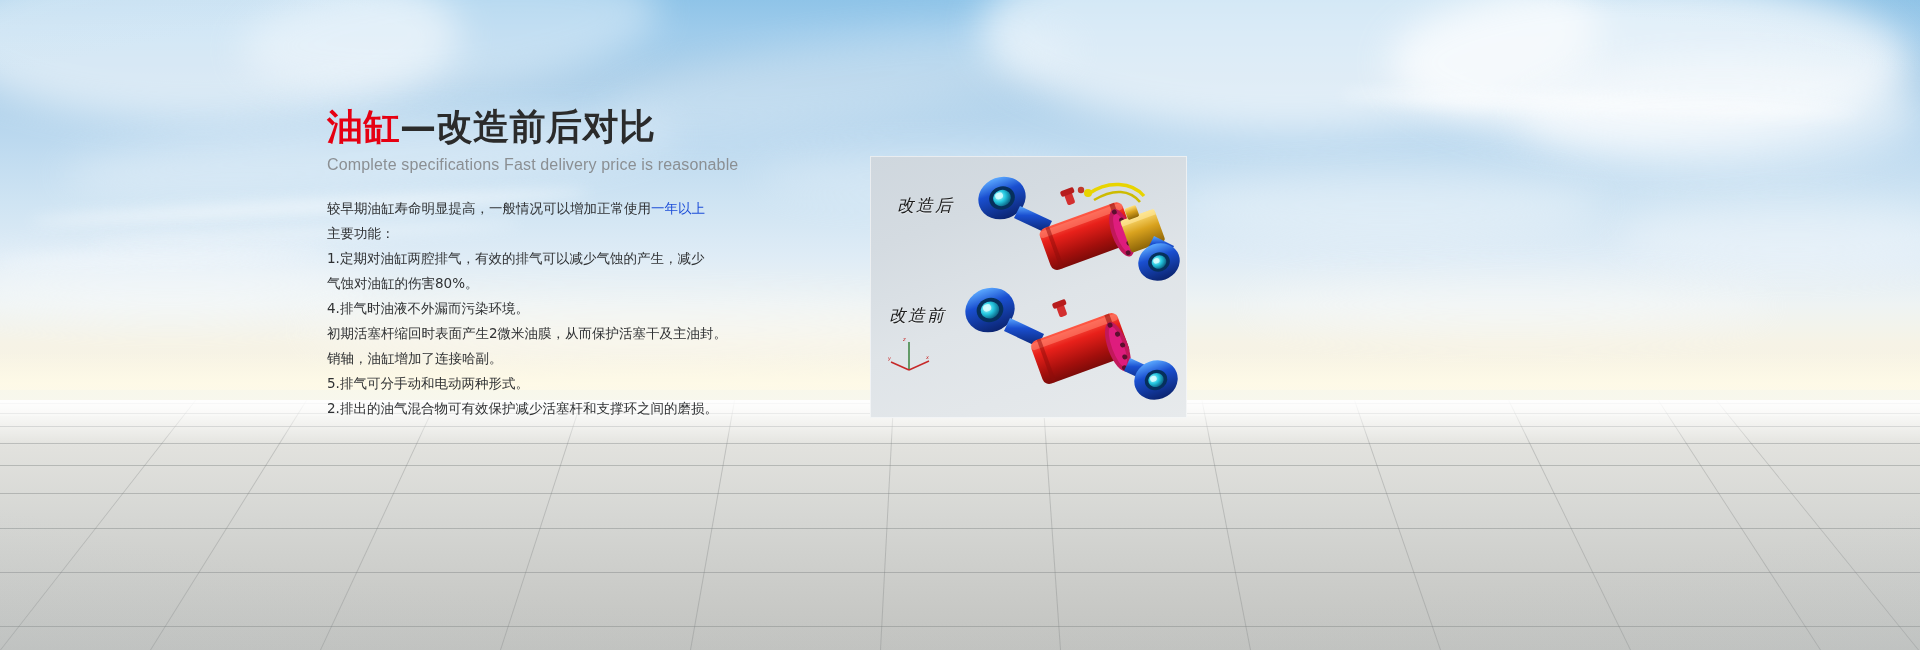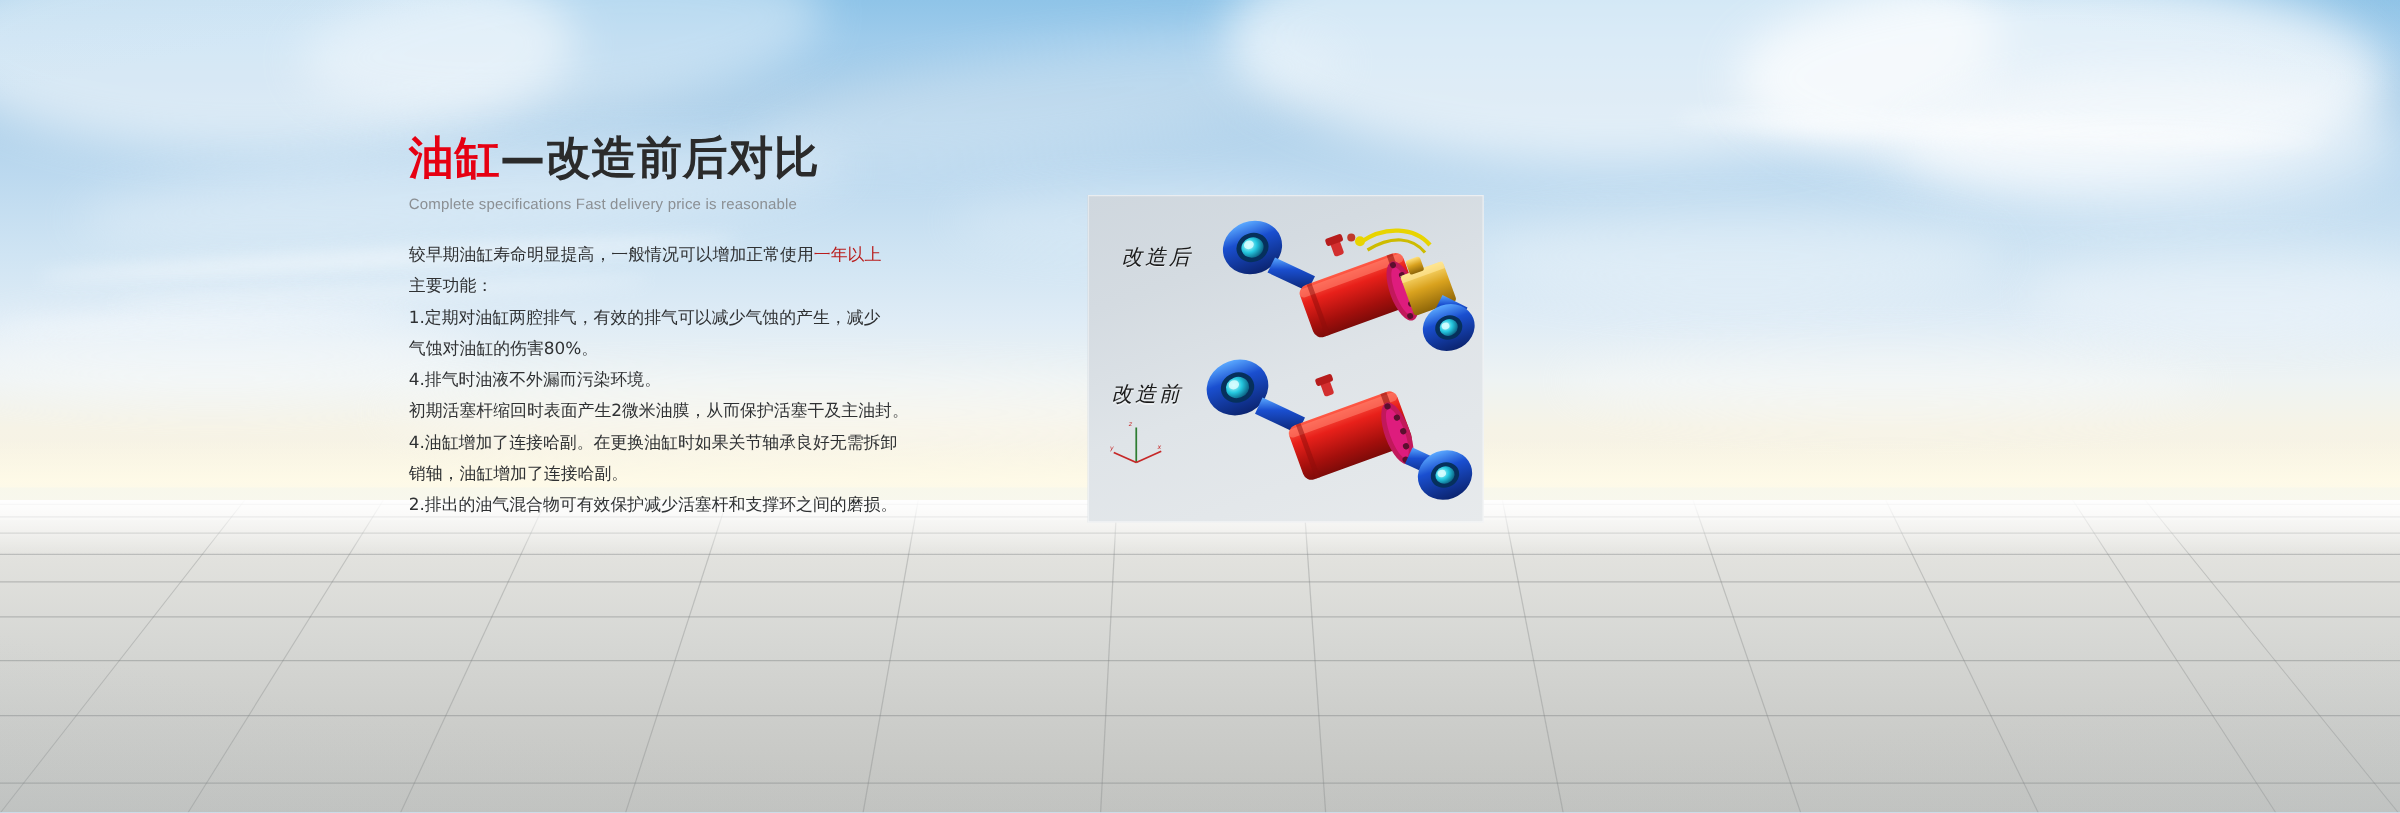--- a/index.html
+++ b/index.html
@@ -91,30 +91,30 @@
   .title {
     font-family:"DejaVu Sans","Liberation Sans",sans-serif;
     font-size:36px; font-weight:bold; letter-spacing:.5px;
     color:#2b2b2b; line-height:1.25; white-space:nowrap;
   }
   .title .red { color:#e60012; }
 
   .subtitle {
     margin-top:7px;
     font-family:"Liberation Sans",sans-serif;
-    font-size:12px; color:#8b8f93; letter-spacing:.15px; white-space:nowrap;
+    font-size:16px; color:#8b8f93; letter-spacing:.15px; white-space:nowrap;
   }
 
   .body {
     margin-top:22px;
     font-family:"DejaVu Sans","Liberation Sans",sans-serif;
     font-size:13.5px; color:#2f3133; line-height:25px;
   }
   .body p { white-space:nowrap; }
-  .body .red { color:#b91c1c; }
+  .body .red { color:#1d4ed8; }
 
   
   .panel {
     position:absolute; left:870px; top:156px; width:317px; height:262px;
     background:linear-gradient(160deg,#cfd7de 0%,#d4dbe1 25%,#dfe4e8 55%,#e7eaec 100%);
     box-shadow:0 0 0 1px rgba(255,255,255,.55) inset;
     font-style:italic;
   }
   .panel .plabel {
     position:absolute;
@@ -192,22 +192,22 @@
 
     <div class="subtitle">Complete specifications Fast delivery price is reasonable</div>
 
     <div class="body" id="bodyHost">
         <p><span>较早期油缸寿命明显提高，一般情况可以增加正常使用</span><span class="red">一年以上</span></p>
         <p><span>主要功能：</span></p>
         <p><span>1.定期对油缸两腔排气，有效的排气可以减少气蚀的产生，减少</span></p>
         <p><span>气蚀对油缸的伤害80%。</span></p>
         <p><span>4.排气时油液不外漏而污染环境。</span></p>
         <p><span>初期活塞杆缩回时表面产生2微米油膜，从而保护活塞干及主油封。</span></p>
-        <p><span>4.油缸增加了连接哈副。在更换油缸时如果关节轴承良好无需拆卸</span></p>
         <p><span>销轴，油缸增加了连接哈副。</span></p>
+        <p><span>5.排气可分手动和电动两种形式。</span></p>
         <p><span>2.排出的油气混合物可有效保护减少活塞杆和支撑环之间的磨损。</span></p>
       </div>
   </div>
 
   <div class="panel">
 
     <div class="plabel plabel-after">改造后</div>
     <div class="plabel plabel-before">改造前</div>
 
     <svg class="axis" viewBox="0 0 44 40">

